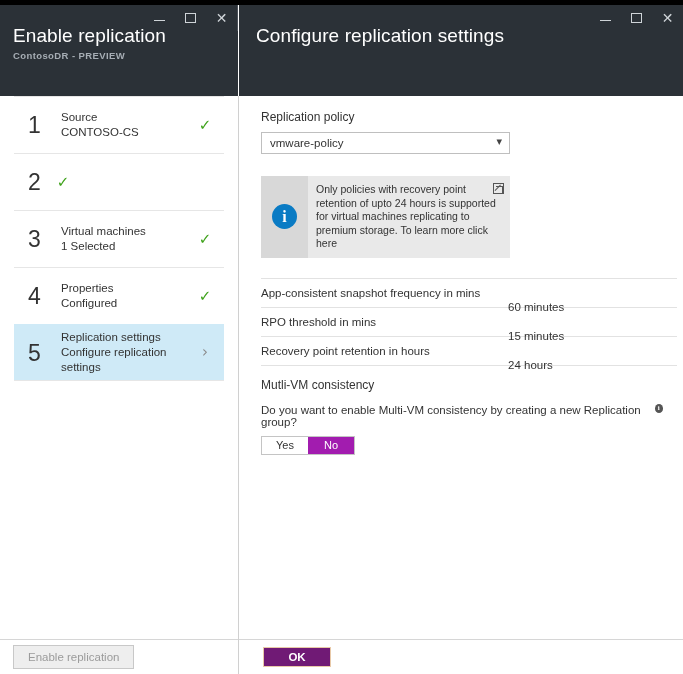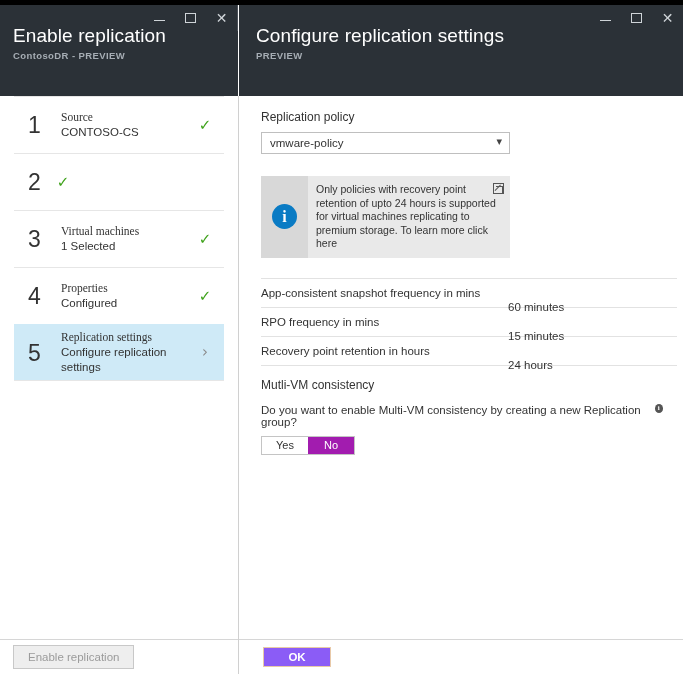--- a/index.html
+++ b/index.html
@@ -138,21 +138,20 @@
     font-family: "Liberation Sans", sans-serif;
   }
   .step-text {
     flex: 1;
     margin-left: 7px;
   }
   .step-title {
     font-size: 11.5px;
     color: #333333;
     line-height: 15px;
-    font-family: Liberation Serif, serif;
   }
   .step-sub {
     font-size: 11.5px;
     color: #333333;
     line-height: 15px;
   }
   .step-check {
     color: #3fa21b;
     font-size: 15px;
     line-height: 15px;
@@ -391,21 +390,21 @@
     width: 444px;
     height: 35px;
     border-top: 1px solid #d6d6d6;
     box-sizing: border-box;
     display: flex;
     align-items: center;
     padding-left: 24px;
     background: #ffffff;
   }
   .btn-primary {
-    background: #8b5cf6;
+    background: #701a75;
     border: 1px solid #e8c9a8;
     color: #ffffff;
     font-size: 11.5px;
     font-weight: 700;
     width: 68px;
     height: 20px;
     display: flex;
     align-items: center;
     justify-content: center;
     box-sizing: border-box;
@@ -488,21 +487,20 @@
       <div class="btn-disabled">Enable replication</div>
     </div>
   </div>
 
   <div class="vsep"></div>
 
   <div class="blade-right">
 
     <div class="hdr">
       <div class="hdr-title">Configure replication settings</div>
-      <div class="hdr-sub">PREVIEW</div>
 
       <div class="wincontrols">
         <div class="wc-btn">
             <div class="wc-min"></div>
           </div>
         <div class="wc-btn">
             <div class="wc-max"></div>
           </div>
         <div class="wc-btn">
             <span class="wc-close">✕</span>
@@ -526,21 +524,21 @@
         <div class="infobox-text">Only policies with recovery point retention of upto 24 hours is supported for virtual machines replicating to premium storage. To learn more click here</div>
         <div class="ext-link-icon"></div>
       </div>
 
       <div class="settings-table">
         <div class="srow">
           <div class="srow-label">App-consistent snapshot frequency in mins</div>
           <div class="srow-value">60 minutes</div>
         </div>
         <div class="srow">
-          <div class="srow-label">RPO frequency in mins</div>
+          <div class="srow-label">RPO threshold in mins</div>
           <div class="srow-value">15 minutes</div>
         </div>
         <div class="srow">
           <div class="srow-label">Recovery point retention in hours</div>
           <div class="srow-value">24 hours</div>
         </div>
       </div>
 
       <div class="section-title">Mutli-VM consistency</div>
 

